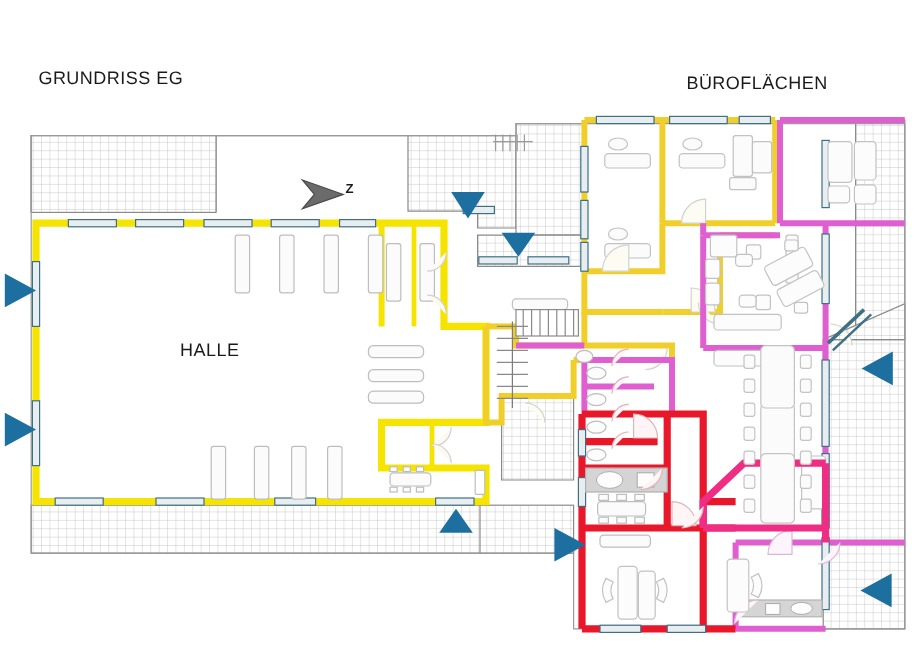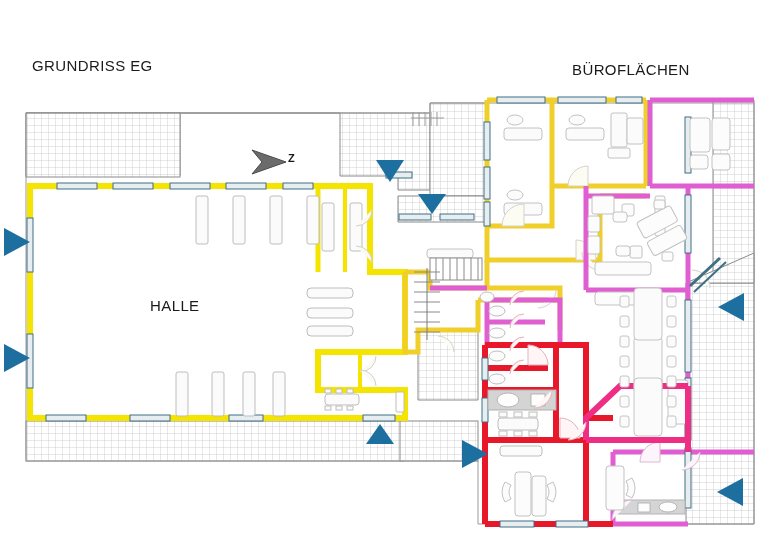--- a/index.html
+++ b/index.html
@@ -2,21 +2,21 @@
 <html><head>
 <meta charset="utf-8">
 <style>
   html,body{margin:0;padding:0;background:#ffffff;}
   body{width:768px;height:560px;overflow:hidden;
        font-family:"Liberation Sans", sans-serif;}
   #stage{position:relative;width:768px;height:560px;background:#ffffff;}
   .label{position:absolute;color:#1a1a1a;font-size:15px;letter-spacing:.4px;white-space:nowrap;}
   #title-left{left:32px;top:57px;}
   #title-right{left:572px;top:61px;text-align:right;}
-  #halle-label{left:150px;top:297px;font-size:15px;}
+  #halle-label{left:150px;top:284px;font-size:15px;}
   #north-label{left:288px;top:152px;font-size:11px;font-weight:600;}
   svg{position:absolute;left:0;top:0;width:768px;height:560px;}
 </style>
 </head>
 <body>
 
 <div id="stage">
 
   <div class="label" id="title-left">GRUNDRISS EG</div>
   <div class="label" id="title-right">BÜROFLÄCHEN</div>

